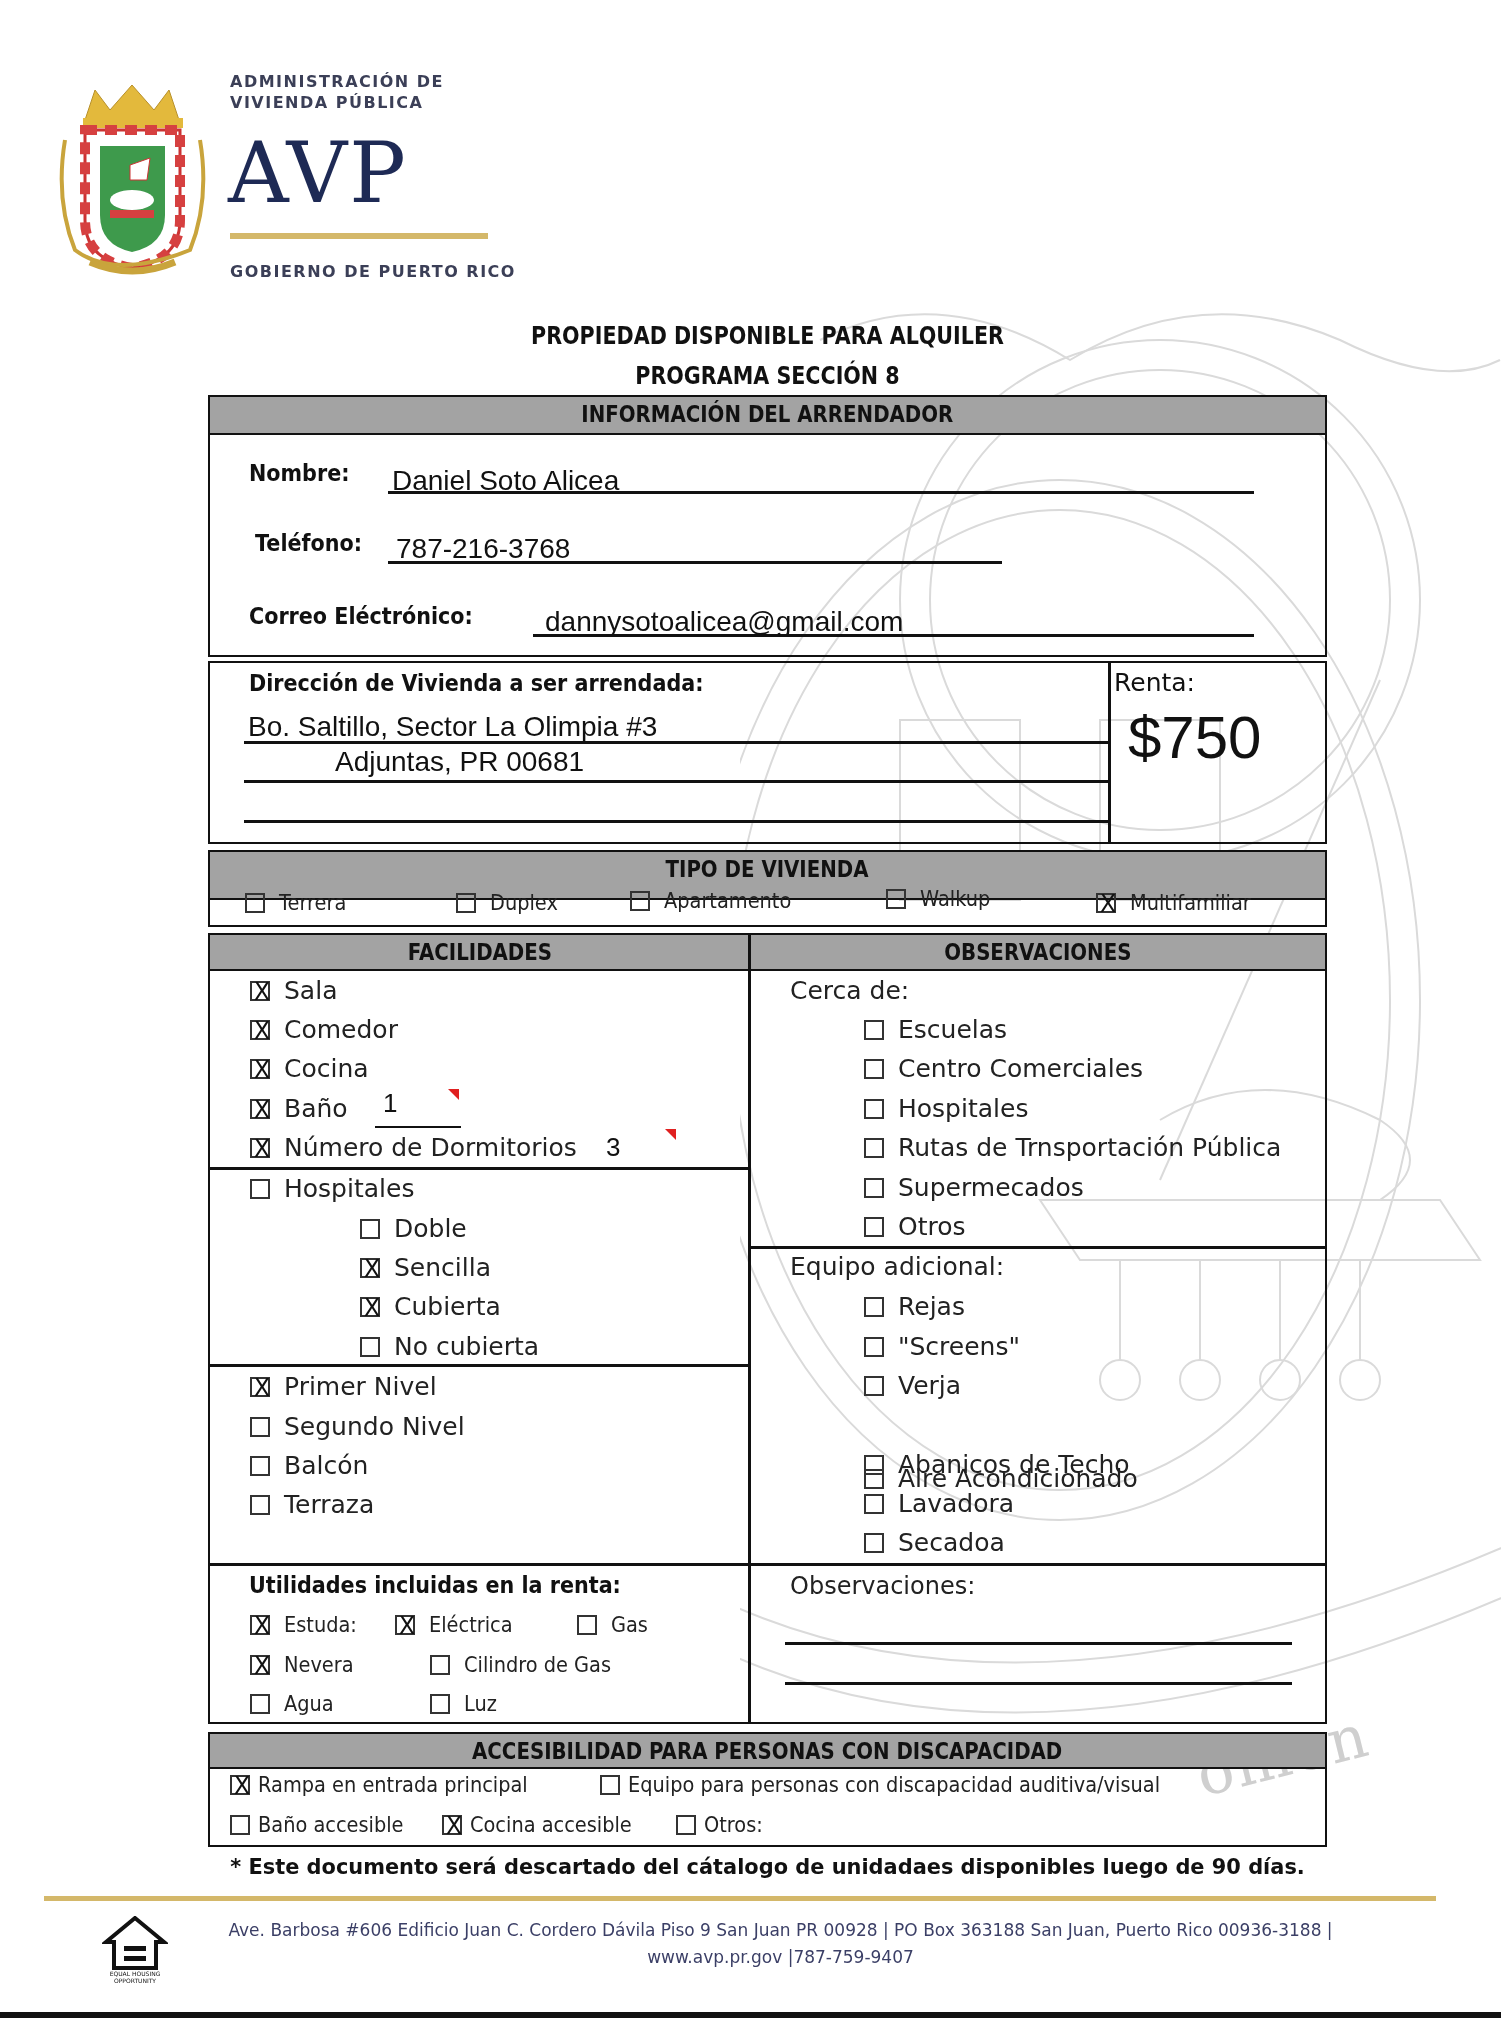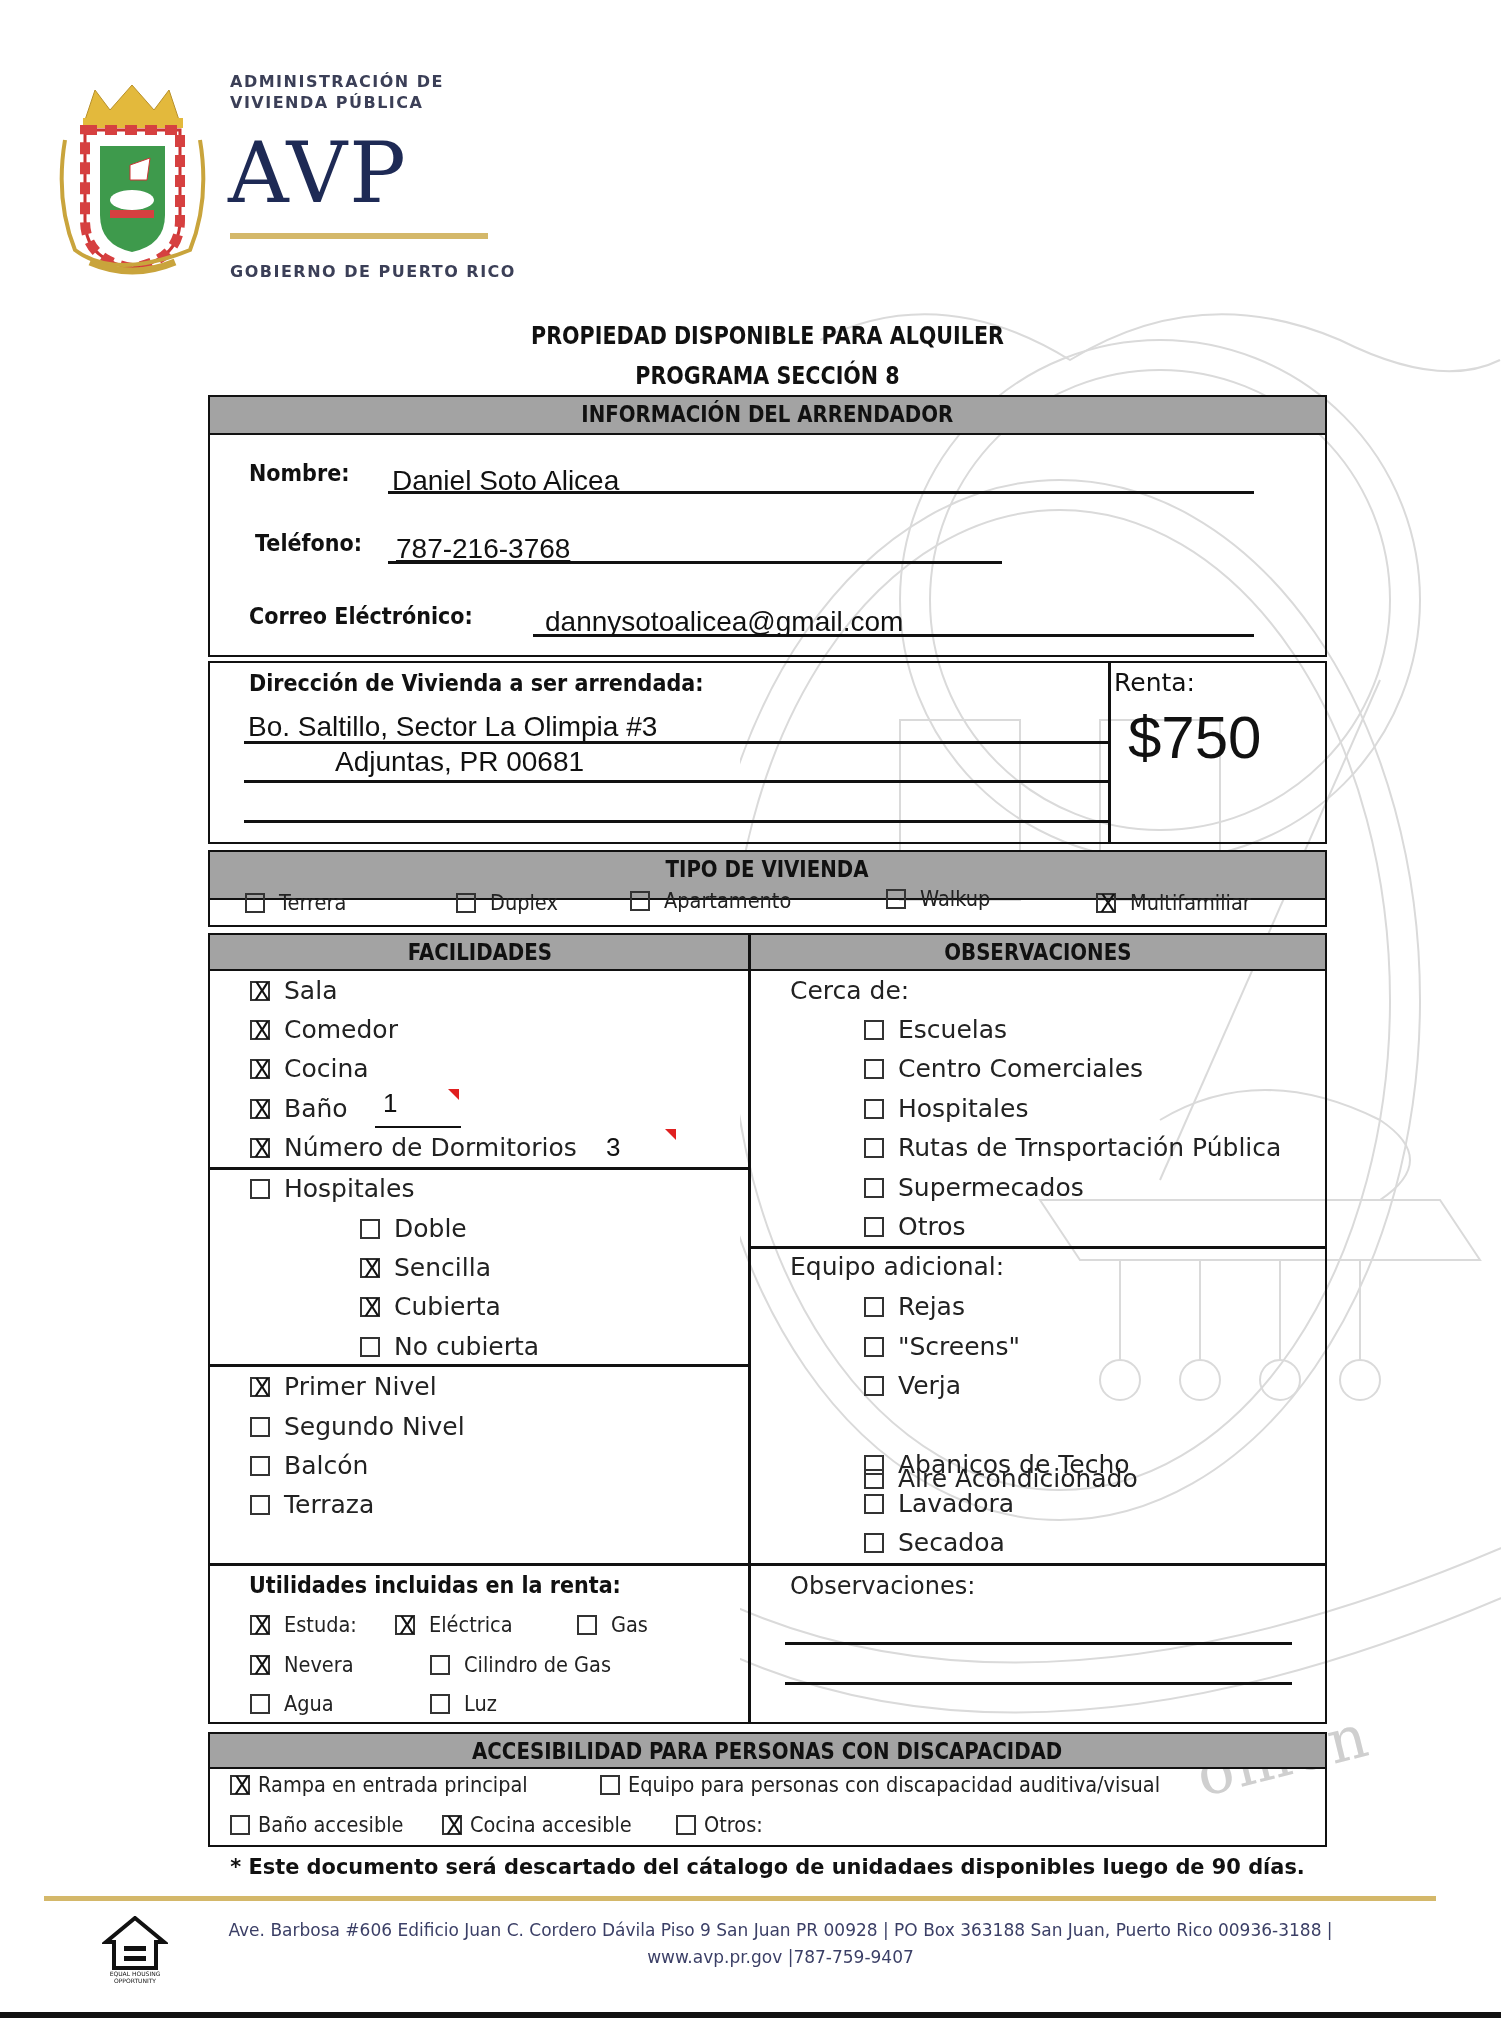--- a/index.html
+++ b/index.html
@@ -90,21 +90,21 @@
 <div class="abs title" style="top:322px">PROPIEDAD DISPONIBLE PARA ALQUILER</div>
 <div class="abs title" style="top:362px">PROGRAMA SECCIÓN 8</div>
 
 <div class="box" style="left:208px; top:395px; width:1119px; height:262px;">
   <div class="band" style="left:0; top:0; width:100%; height:38px;"><span>INFORMACIÓN DEL ARRENDADOR</span></div>
 </div>
 <div class="lbl-bold" style="left:249px; top:460px;">Nombre:</div>
 <div class="fill" style="left:392px; top:465px;">Daniel Soto Alicea</div>
 <div class="uline" style="left:388px; top:491px; width:866px;"></div>
 <div class="lbl-bold" style="left:255px; top:530px;">Teléfono:</div>
-<div class="fill" style="left:396px; top:533px;text-decoration:underline;">787-216-3768</div>
+<div class="fill" style="left:396px; top:533px;">787-216-3768</div>
 <div class="uline" style="left:388px; top:561px; width:614px;"></div>
 <div class="lbl-bold" style="left:249px; top:603px;">Correo Eléctrónico:</div>
 <div class="fill" style="left:545px; top:606px;">dannysotoalicea@gmail.com</div>
 <div class="uline" style="left:533px; top:634px; width:721px;"></div>
 
 <div class="box" style="left:208px; top:661px; width:1119px; height:183px;"></div>
 <div class="vline" style="left:1108px; top:661px; height:183px;"></div>
 <div class="lbl-bold" style="left:249px; top:670px;">Dirección  de Vivienda a ser arrendada:</div>
 <div class="fill" style="left:248px; top:711px;">Bo. Saltillo, Sector La Olimpia #3</div>
 <div class="uline" style="left:244px; top:741px; width:864px;"></div>

